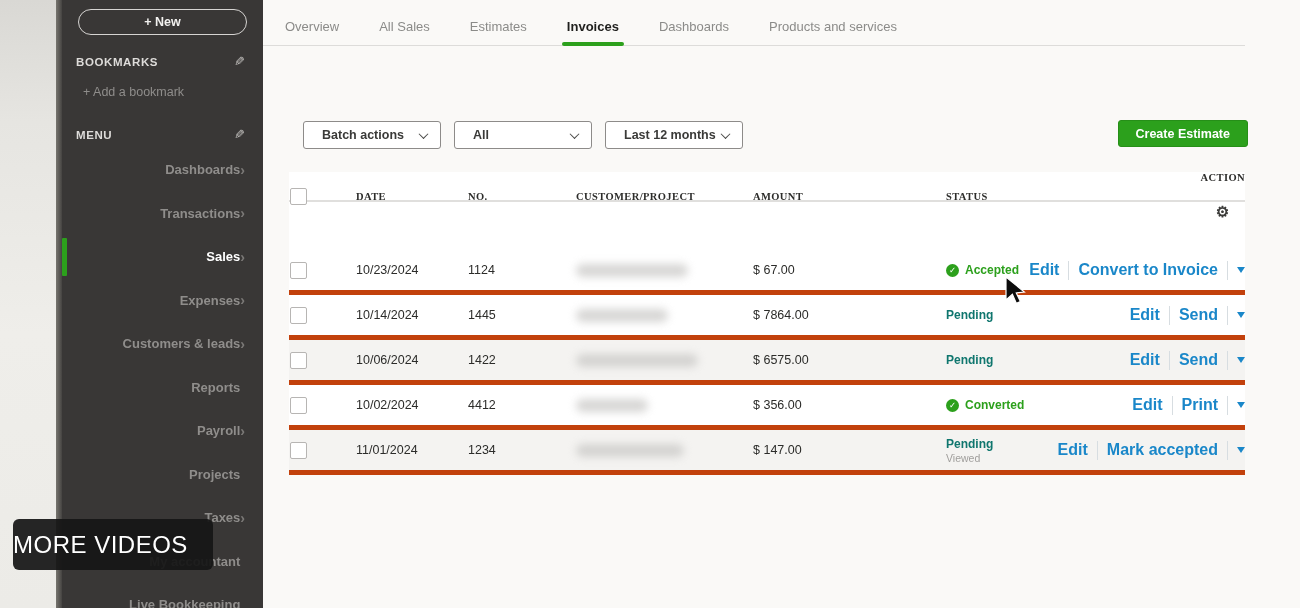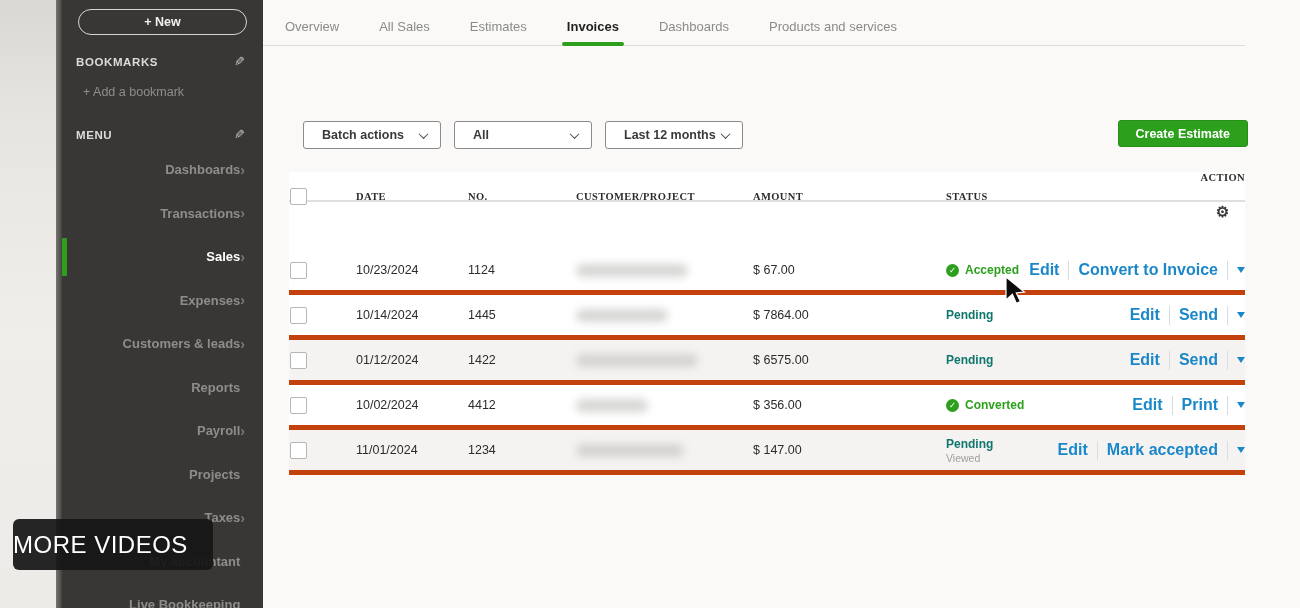--- a/index.html
+++ b/index.html
@@ -258,21 +258,21 @@
     <span class="actions">
       <span class="act-link a0">Edit</span>
       <span class="act-sep"></span>
       <span class="act-link a1">Send</span>
       <span class="act-sep"></span>
       <span class="caret"></span>
     </span>
   </div>
         <div class="trow row">
     <span class="cbox"></span>
-    <span class="cell c-date">01/12/2024</span>
+    <span class="cell c-date">10/06/2024</span>
     <span class="cell c-no">1422</span>
     <span class="blob"></span>
     <span class="cell c-amount">$ 6575.00</span>
     <span class="status-wrap">
       <span class="status-line">
 
         <span class="status-text pending">Pending</span>
       </span>
 
     </span>

